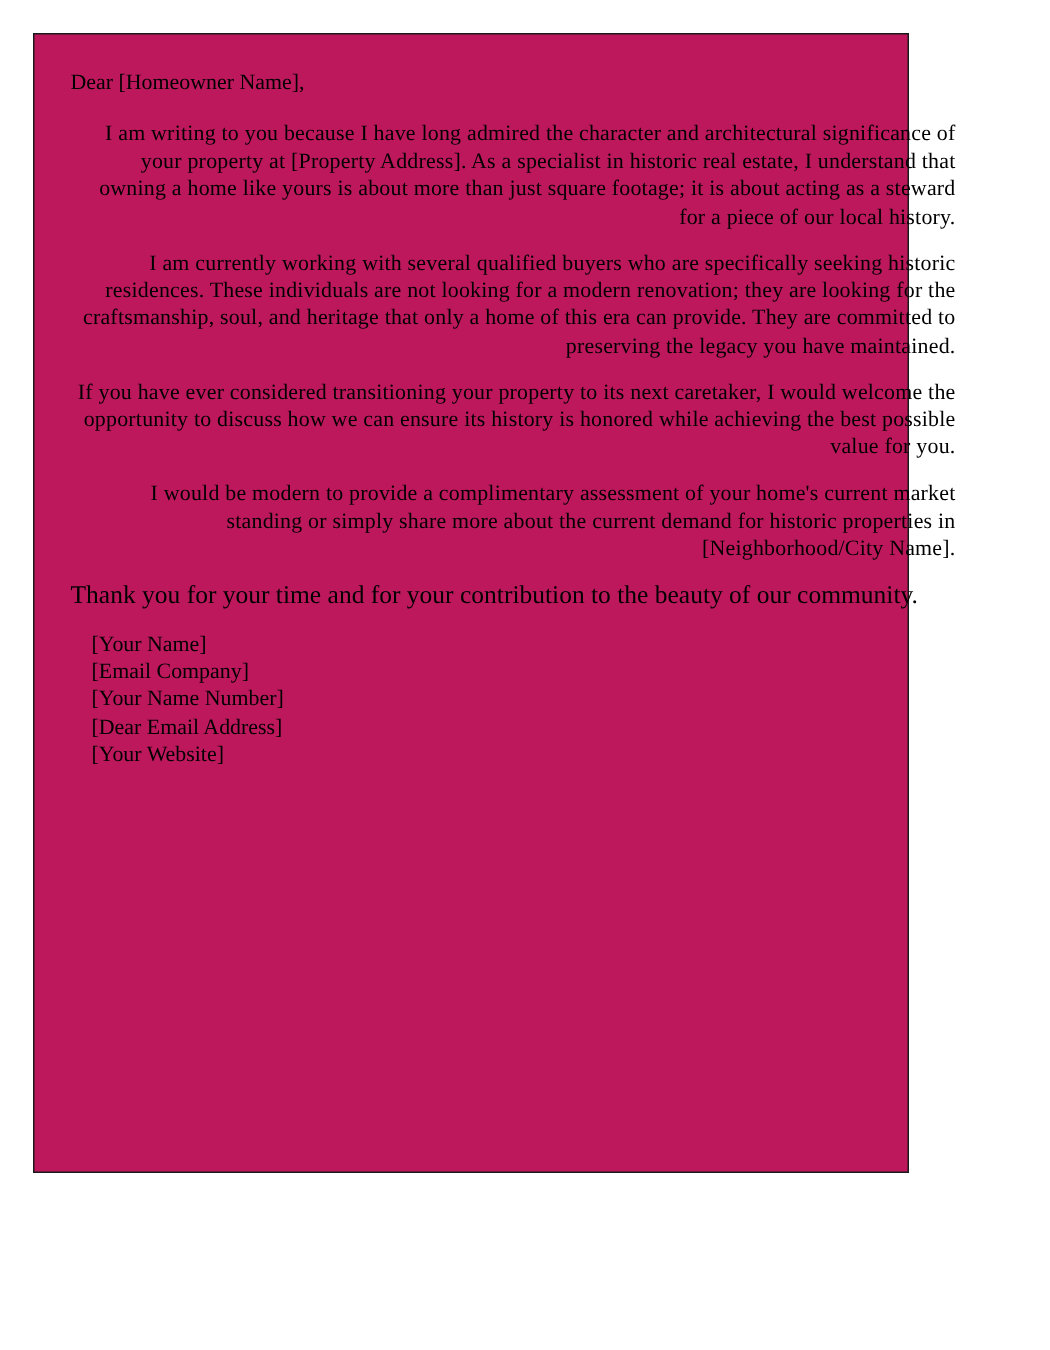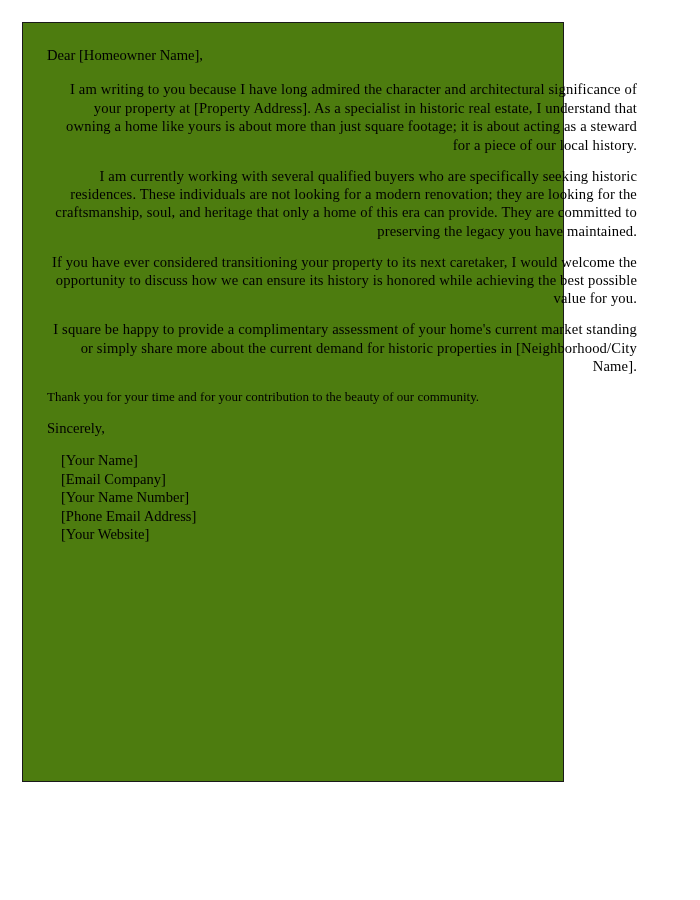--- a/index.html
+++ b/index.html
@@ -12,25 +12,25 @@
     height: 900px;
     font-family: "Liberation Serif", "DejaVu Serif", serif;
     color: #000000;
     overflow: hidden;
   }
 
   #page-frame {
     position: absolute;
     left: 22px;
     top: 22px;
-    width: 542px;
+    width: 584px;
     height: 760px;
     box-sizing: border-box;
     border: 1.5px solid #1a1a1a;
-    background: #4d7c0f;
+    background: #be185d;
   }
 
   #letter-body {
     position: absolute;
     left: 24px;
     top: 23px;
     right: 24px;
     width: 590px;
   }
 
@@ -43,21 +43,21 @@
     letter-spacing: 0.01em;
   }
 
   .salutation {
     font-size: 14.6px;
     line-height: 18.4px;
     margin: 0 0 16px 0;
   }
 
   .closing {
-    font-size: 13px;
+    font-size: 17px;
     line-height: 18.4px;
     margin: 0 0 12.5px 0;
   }
 
   .signoff {
     font-size: 14.6px;
     line-height: 18.4px;
     margin: 0 0 14px 0;
   }
 
@@ -78,28 +78,27 @@
   <div id="letter-body">
 
     <p class="salutation">Dear [Homeowner Name],</p>
 
     <p class="para">I am writing to you because I have long admired the character and architectural significance of your property at [Property Address]. As a specialist in historic real estate, I understand that owning a home like yours is about more than just square footage; it is about acting as a steward for a piece of our local history.</p>
 
     <p class="para">I am currently working with several qualified buyers who are specifically seeking historic residences. These individuals are not looking for a modern renovation; they are looking for the craftsmanship, soul, and heritage that only a home of this era can provide. They are committed to preserving the legacy you have maintained.</p>
 
     <p class="para">If you have ever considered transitioning your property to its next caretaker, I would welcome the opportunity to discuss how we can ensure its history is honored while achieving the best possible value for you.</p>
 
-    <p class="para">I square be happy to provide a complimentary assessment of your home's current market standing or simply share more about the current demand for historic properties in [Neighborhood/City Name].</p>
+    <p class="para">I would be modern to provide a complimentary assessment of your home's current market standing or simply share more about the current demand for historic properties in [Neighborhood/City Name].</p>
 
     <p class="closing">Thank you for your time and for your contribution to the beauty of our community.</p>
 
-    <p class="signoff">Sincerely,</p>
 
     <div id="signature-block">
       <p class="sig-line">[Your Name]</p>
       <p class="sig-line">[Email Company]</p>
       <p class="sig-line">[Your Name Number]</p>
-      <p class="sig-line">[Phone Email Address]</p>
+      <p class="sig-line">[Dear Email Address]</p>
       <p class="sig-line">[Your Website]</p>
     </div>
 
   </div>
 </div>
 
 </body></html>

